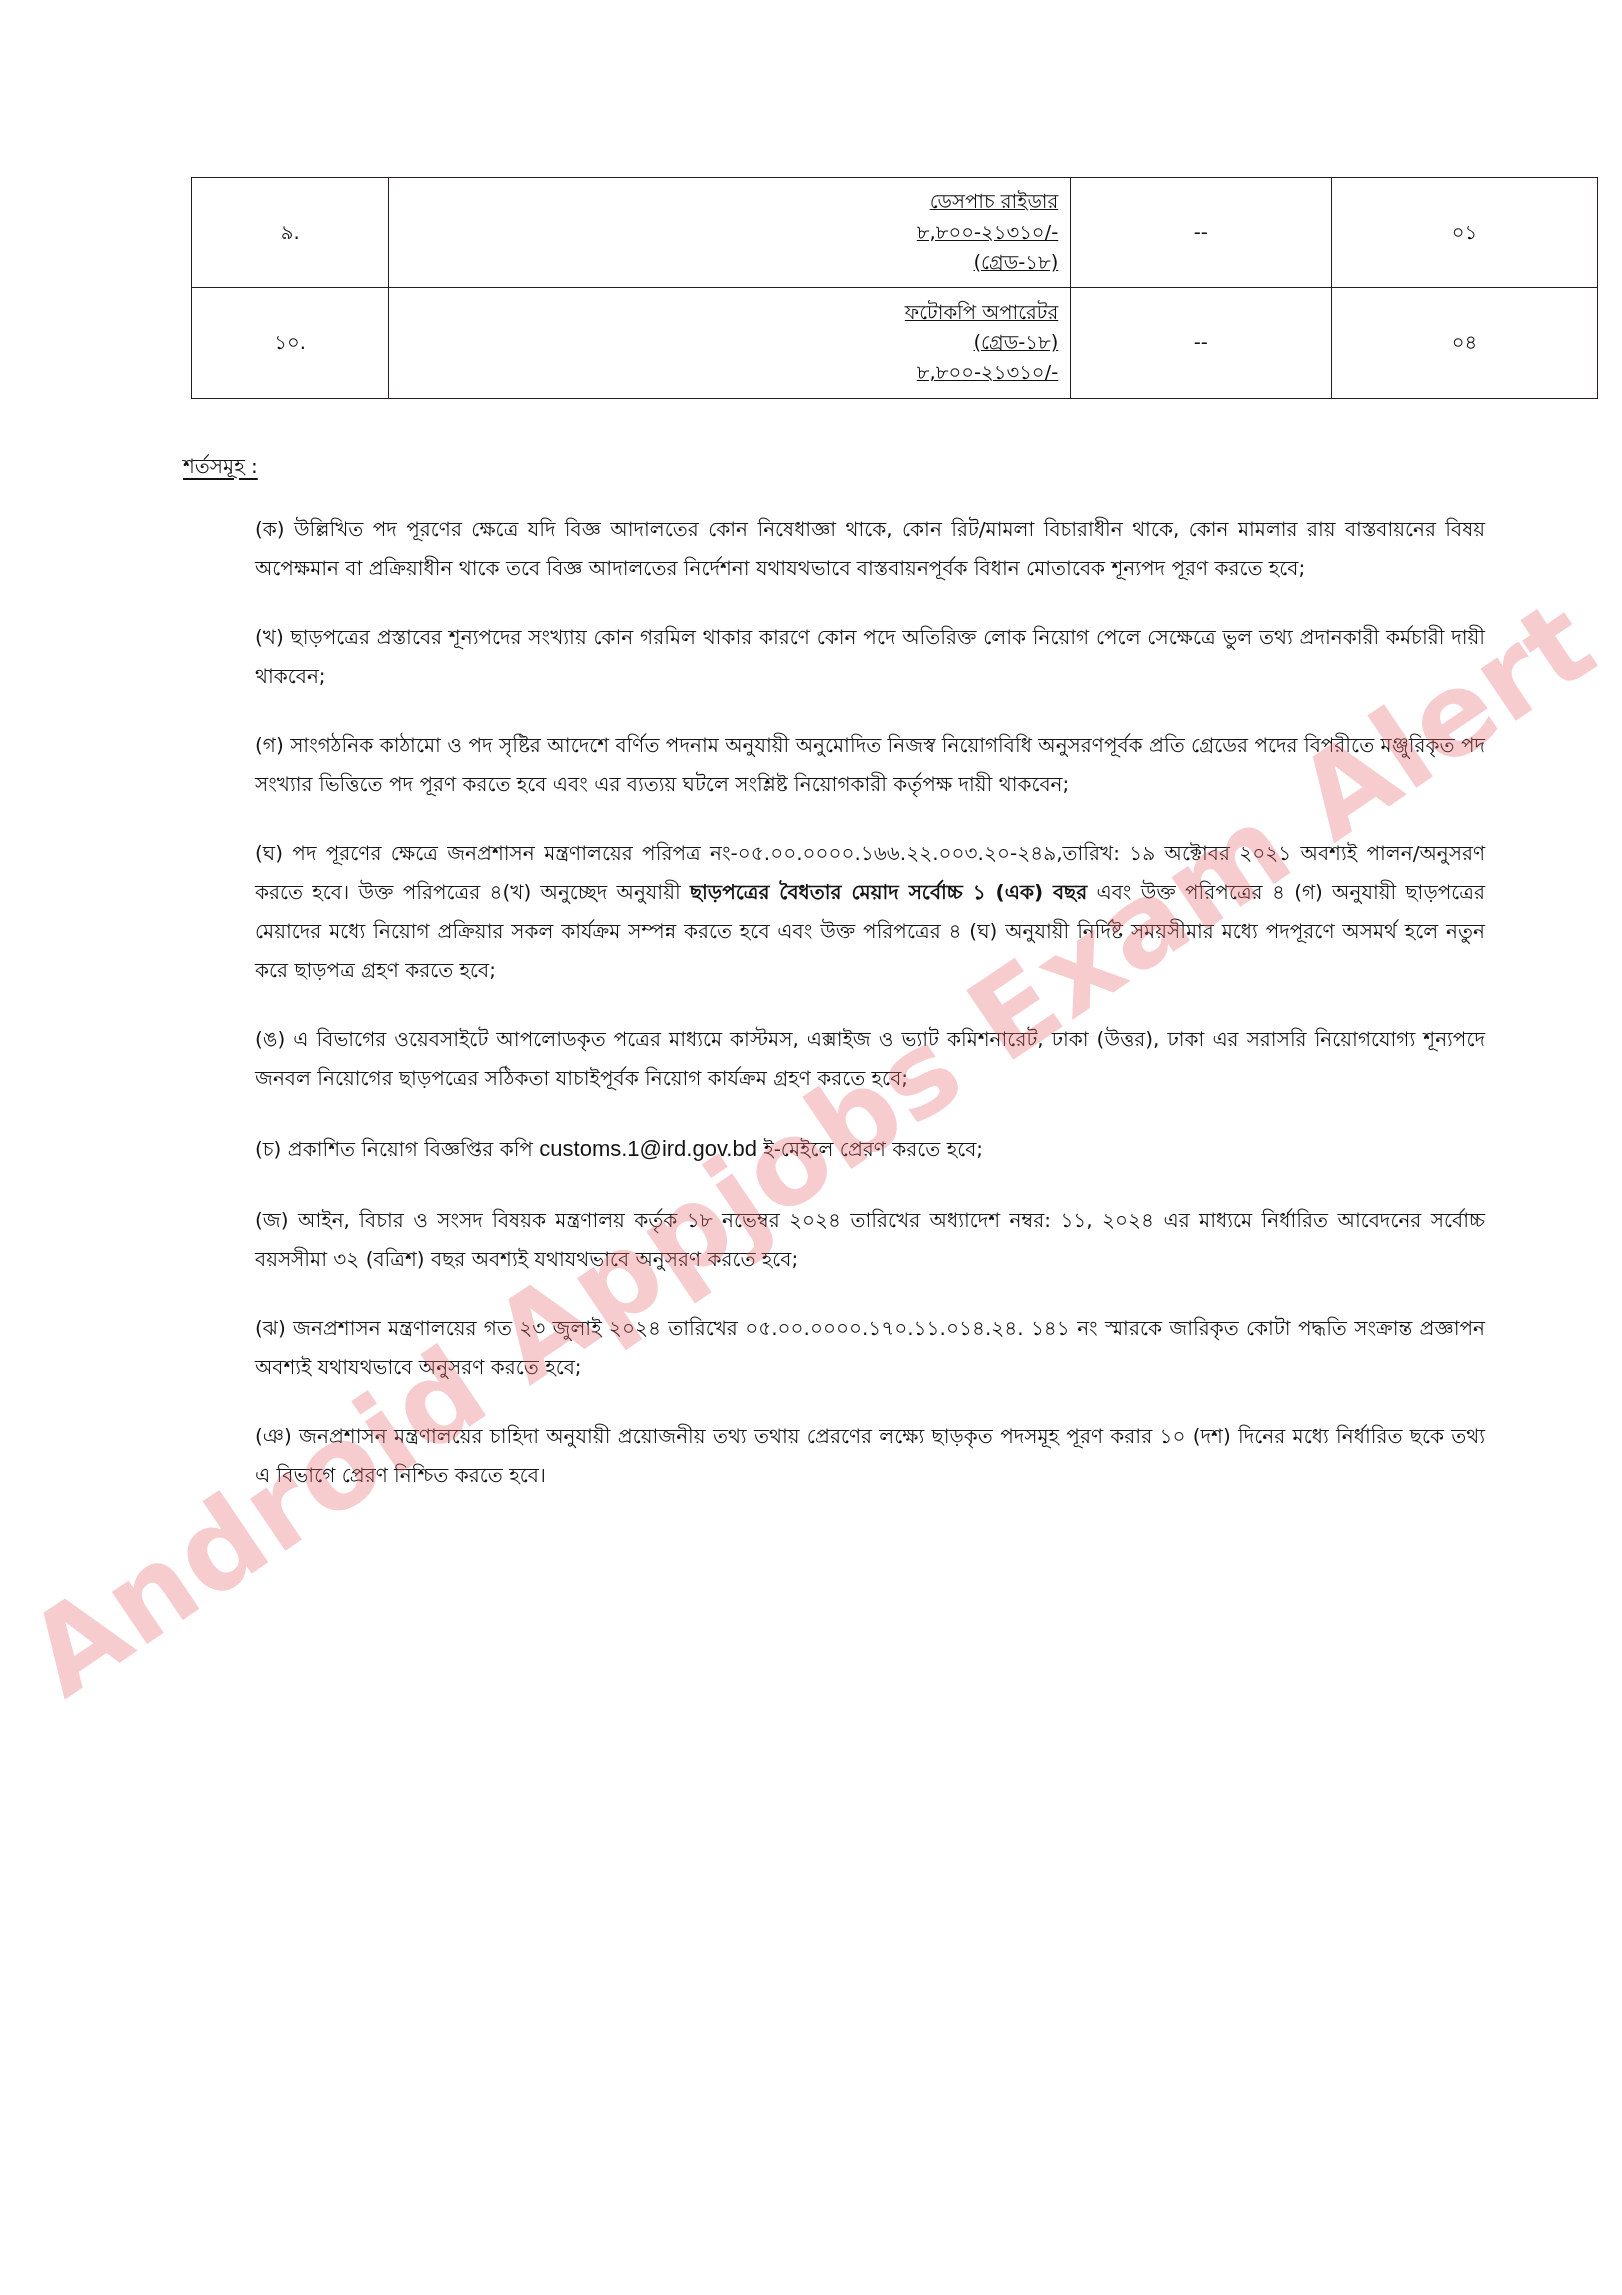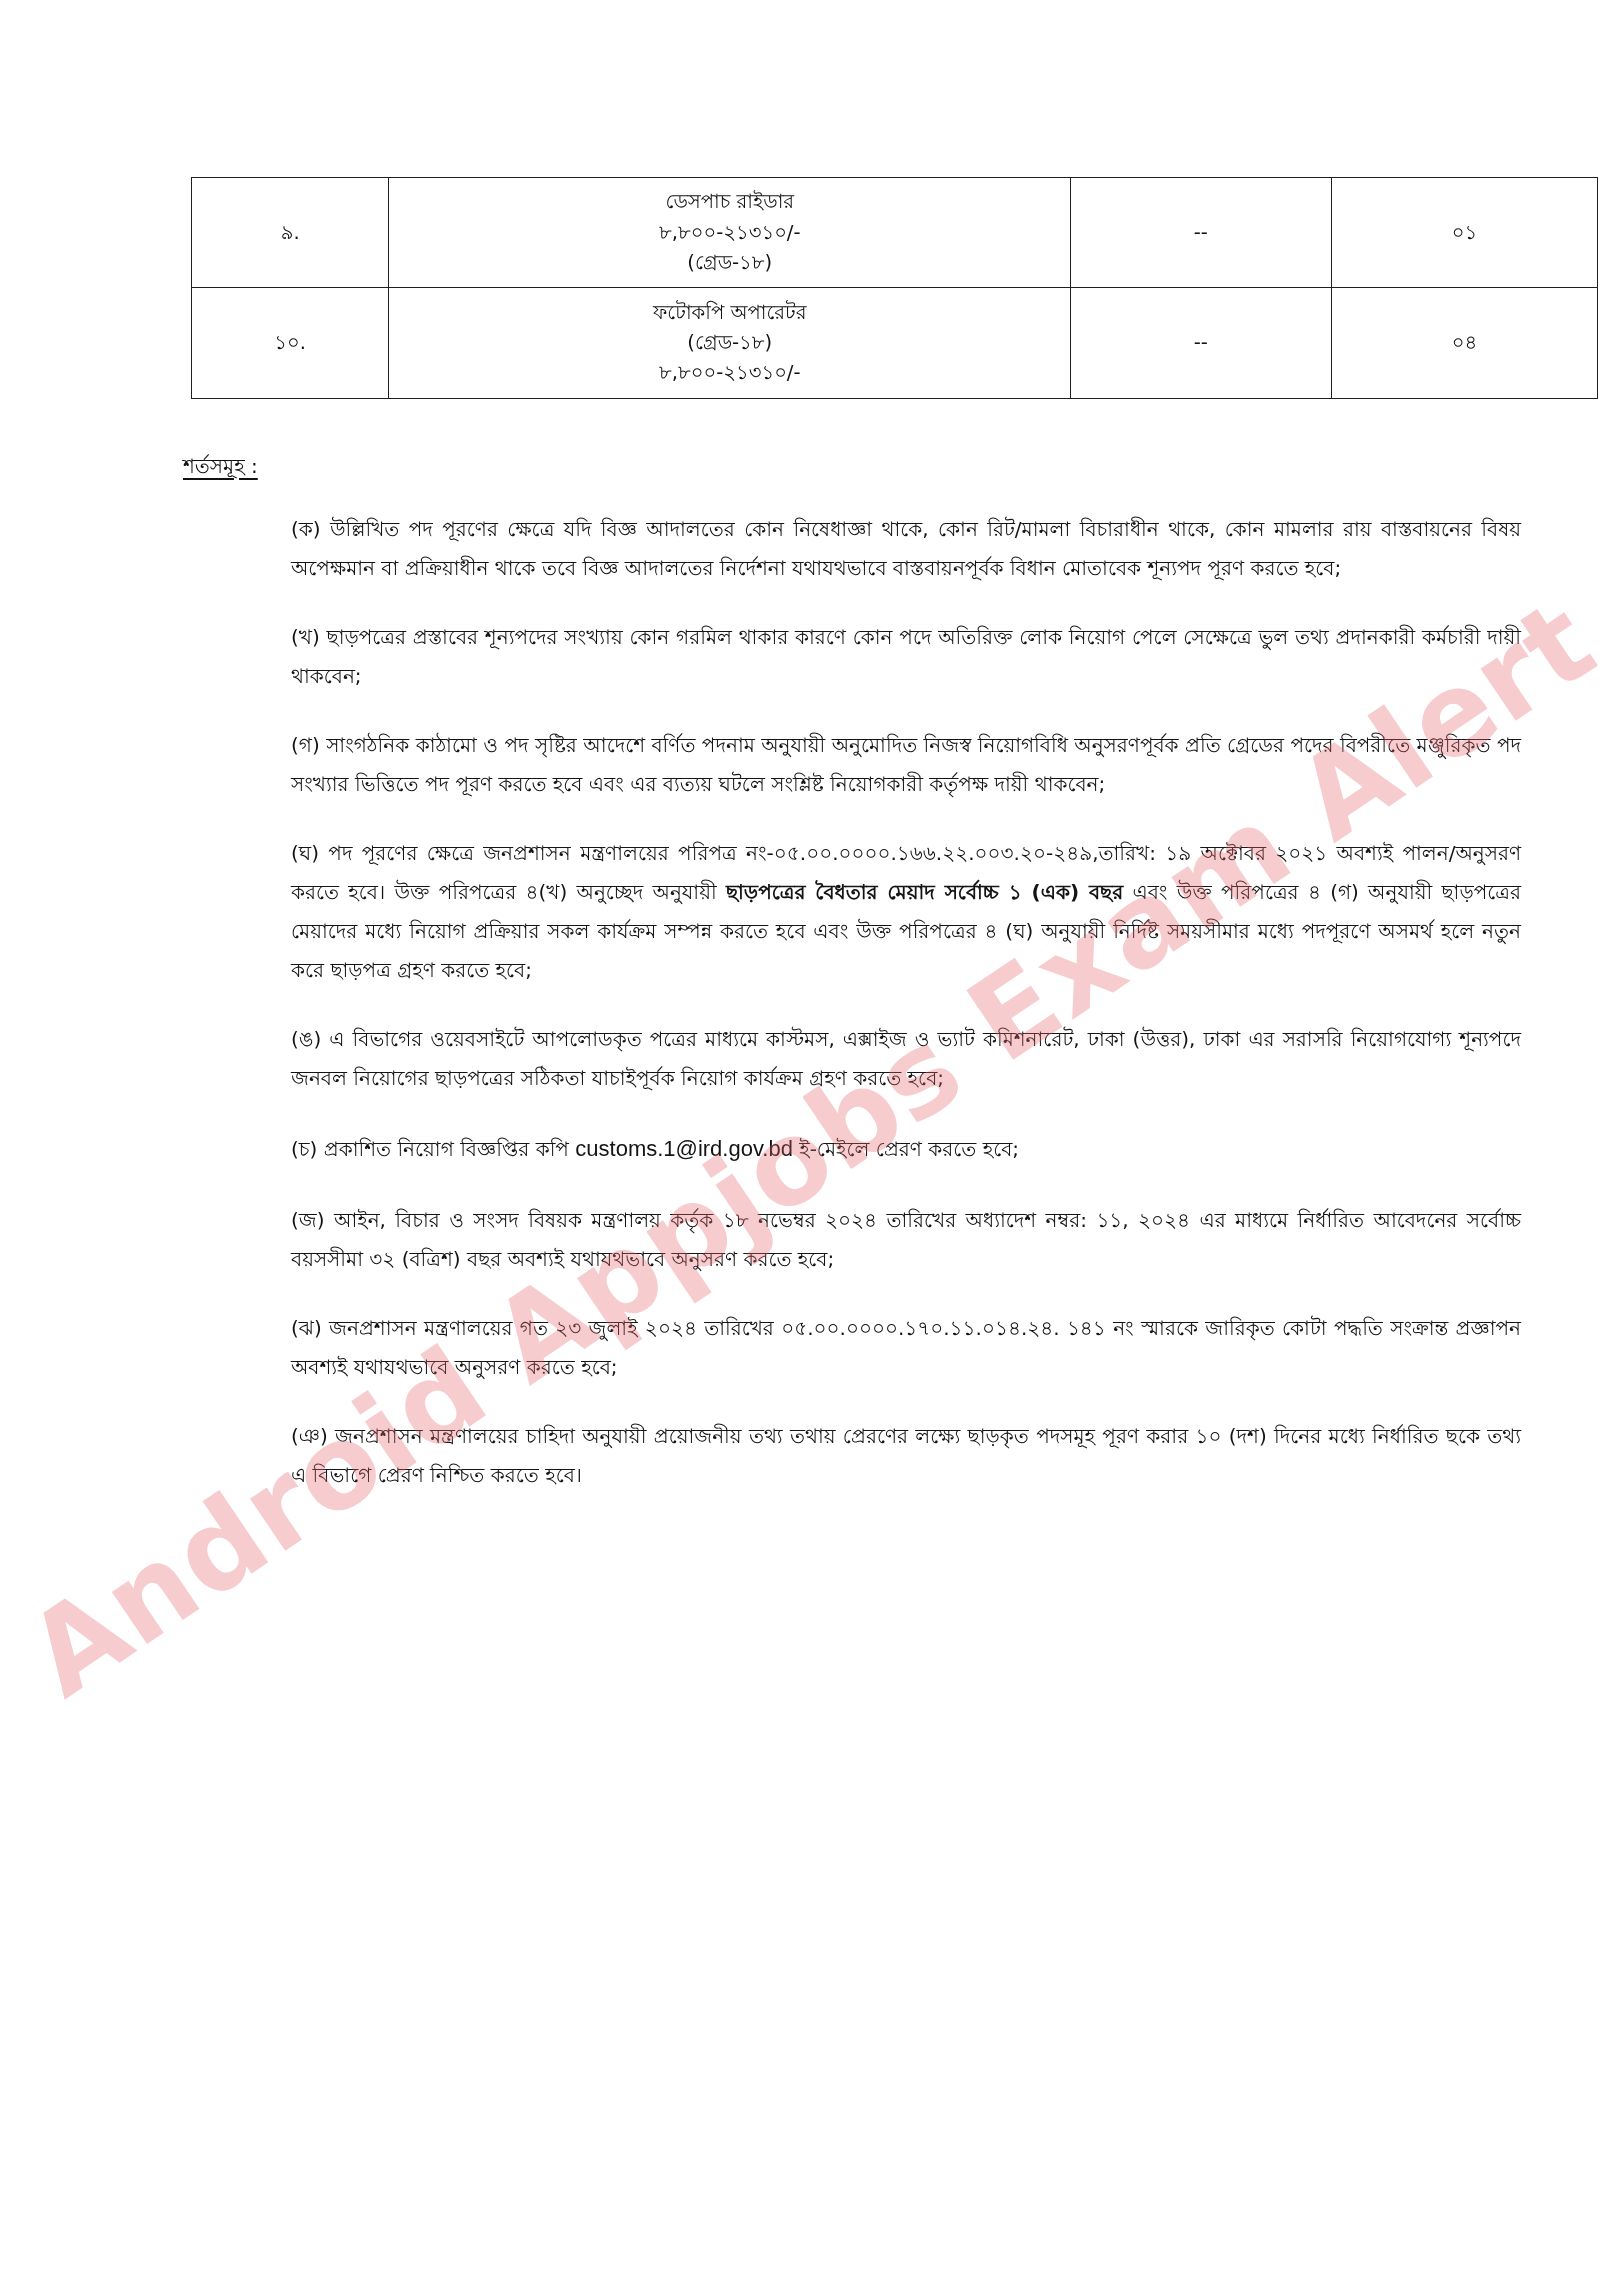--- a/index.html
+++ b/index.html
@@ -55,21 +55,21 @@
     table-layout: fixed;
   }
   table.vacancy td {
     border: 1.3px solid #231f20;
     font-size: 19.6px;
     line-height: 1.55;
     padding: 9.2px 11.8px;
     vertical-align: middle;
   }
   .col-sl { width: 173px; text-align: center; }
-  .col-post { width: 657px; text-align: center; }
+  .col-post { width: 657px; text-align: right; text-decoration: underline; }
   .col-mid { width: 236px; text-align: center; }
   .col-last { width: 242px; text-align: center; }
 
   .post-line { display: block; }
 
   td.total-label {
     text-align: center;
     font-size: 20px;
   }
 
@@ -77,21 +77,21 @@
   .sec-title {
     margin-top: 52px;
     margin-left: 0px;
     font-size: 20px;
     text-decoration: underline;
     text-underline-offset: 4.6px;
   }
 
   .clauses {
     margin-top: 26px;
-    margin-left: 108px;
+    margin-left: 72px;
     width: 1230px;
   }
   p.clause {
     font-size: 20px;
     line-height: 1.95;
     text-align: justify;
     text-justify: inter-word;
     margin: 0 0 30px 0;
     color: #141414;
   }

